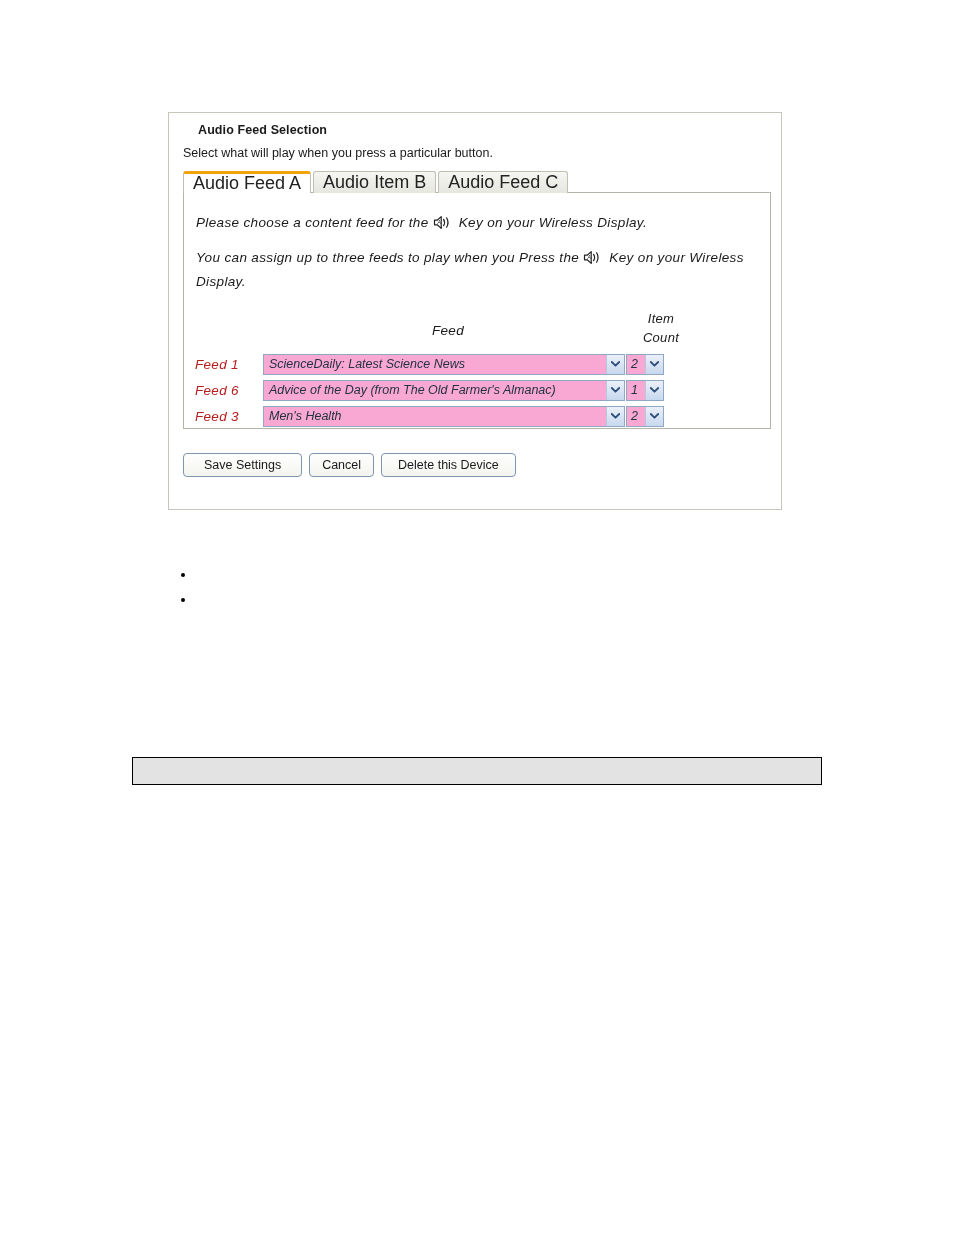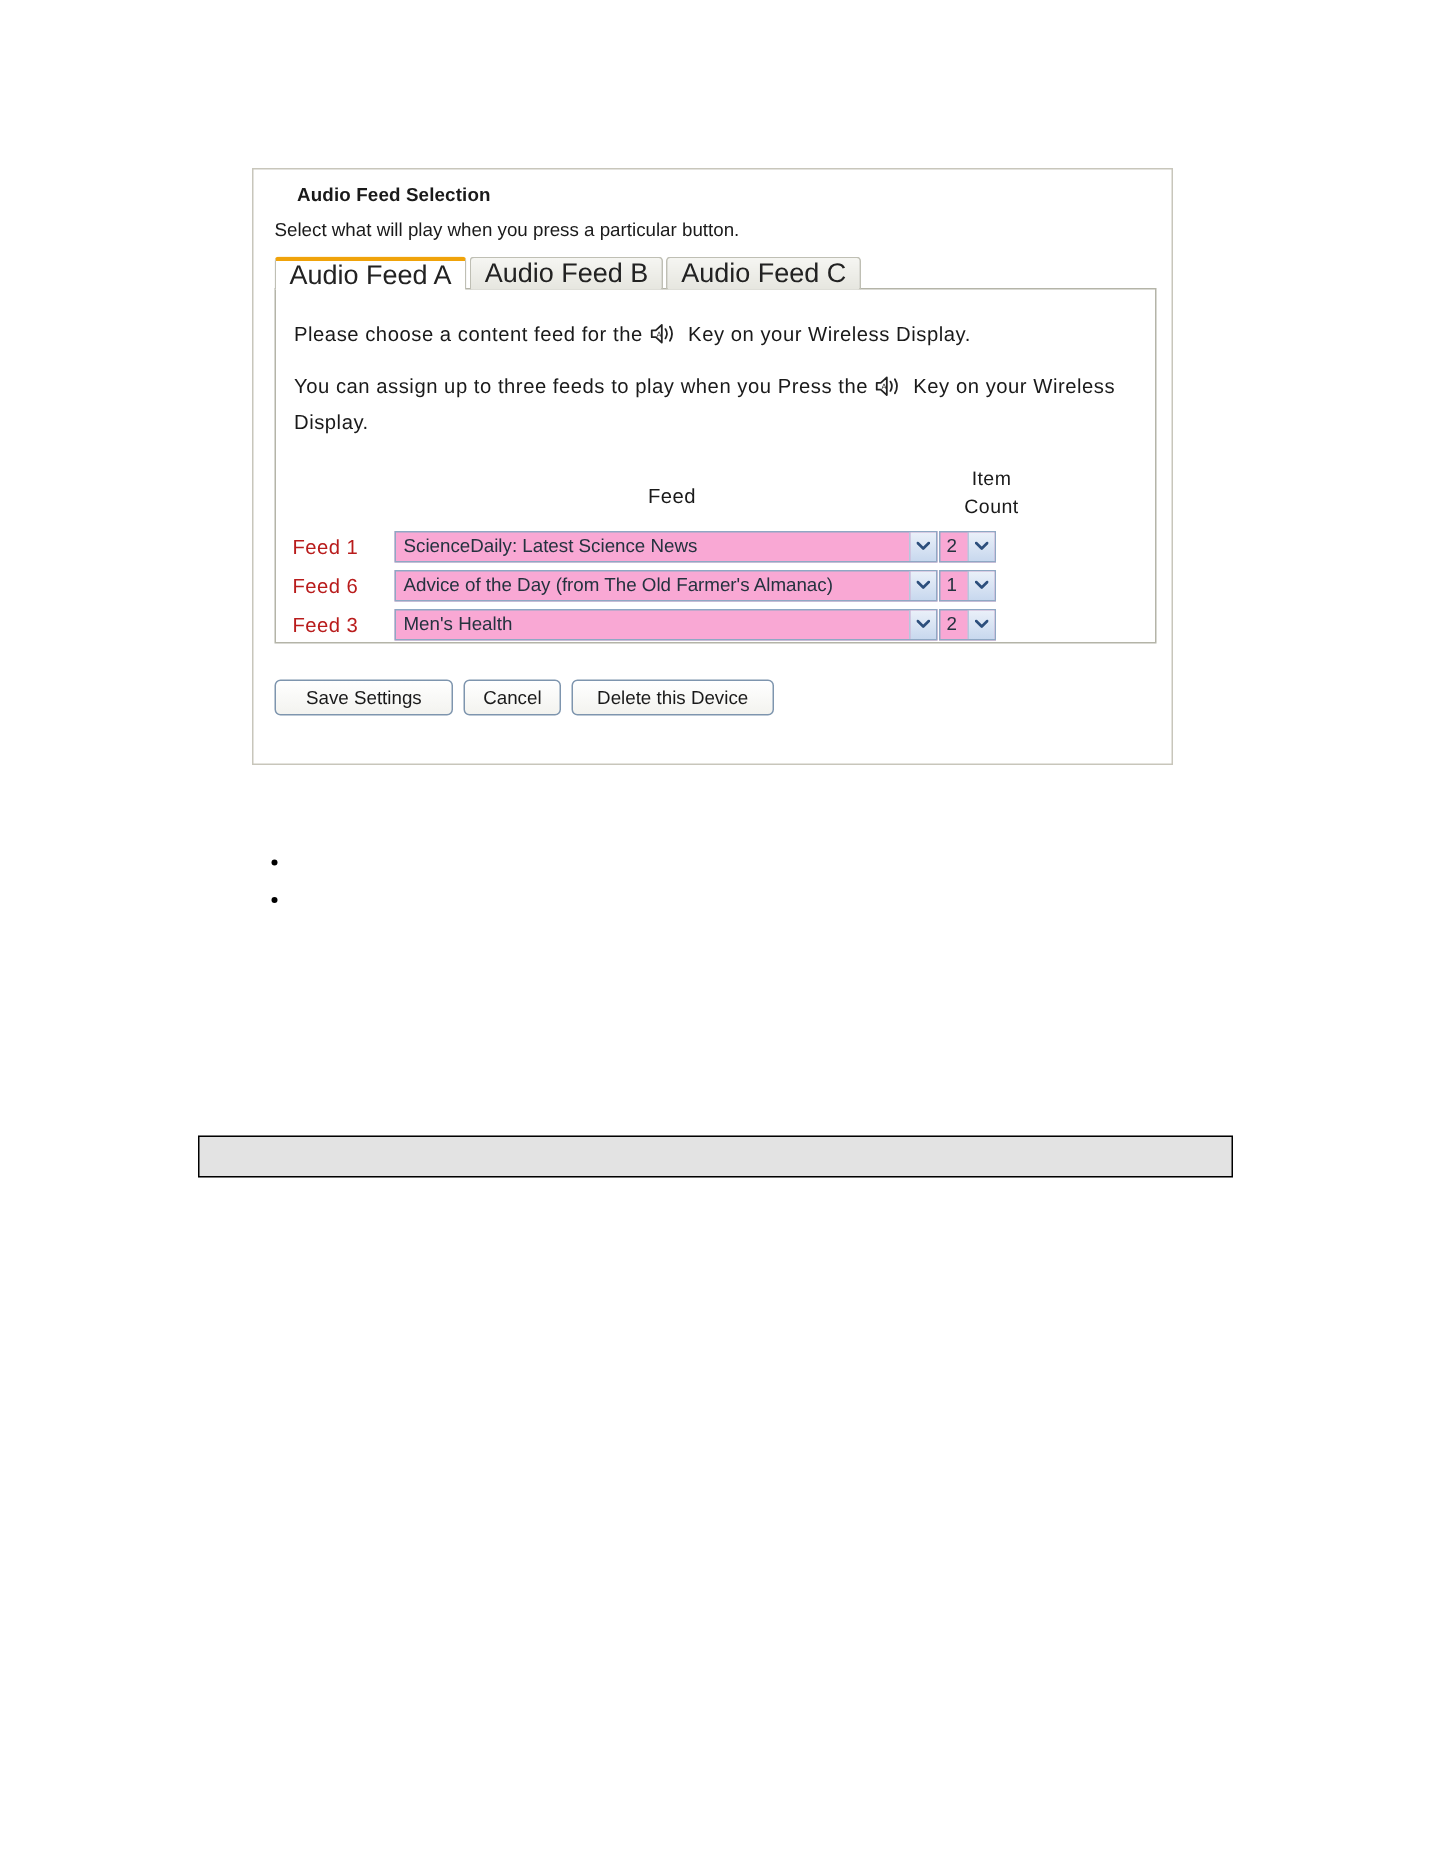--- a/index.html
+++ b/index.html
@@ -98,20 +98,21 @@
   .tab-content {
     position: absolute;
     left: 14px;
     top: 79px;
     width: 588px;
     height: 237px;
     box-sizing: border-box;
     border: 1px solid #b4b4a8;
     background: #ffffff;
     z-index: 1;
+    font-style: italic;
   }
 
   .intro {
     position: absolute;
     left: 12px;
     top: 18px;
     width: 566px;
     font-size: 13.5px;
     line-height: 24px;
     color: #1a1a1a;
@@ -280,21 +281,21 @@
 <div class="panel">
 
   <div class="panel-title">Audio Feed Selection</div>
   <div class="panel-subtitle">Select what will play when you press a particular button.</div>
 
   <div class="tab-strip">
     <div class="tab active">
       <span>Audio Feed A</span>
     </div>
     <div class="tab">
-      <span>Audio Feed B</span>
+      <span>Audio Item B</span>
     </div>
     <div class="tab">
       <span>Audio Feed C</span>
     </div>
   </div>
 
   <div class="tab-content">
 
     <div class="intro">
       <p>

